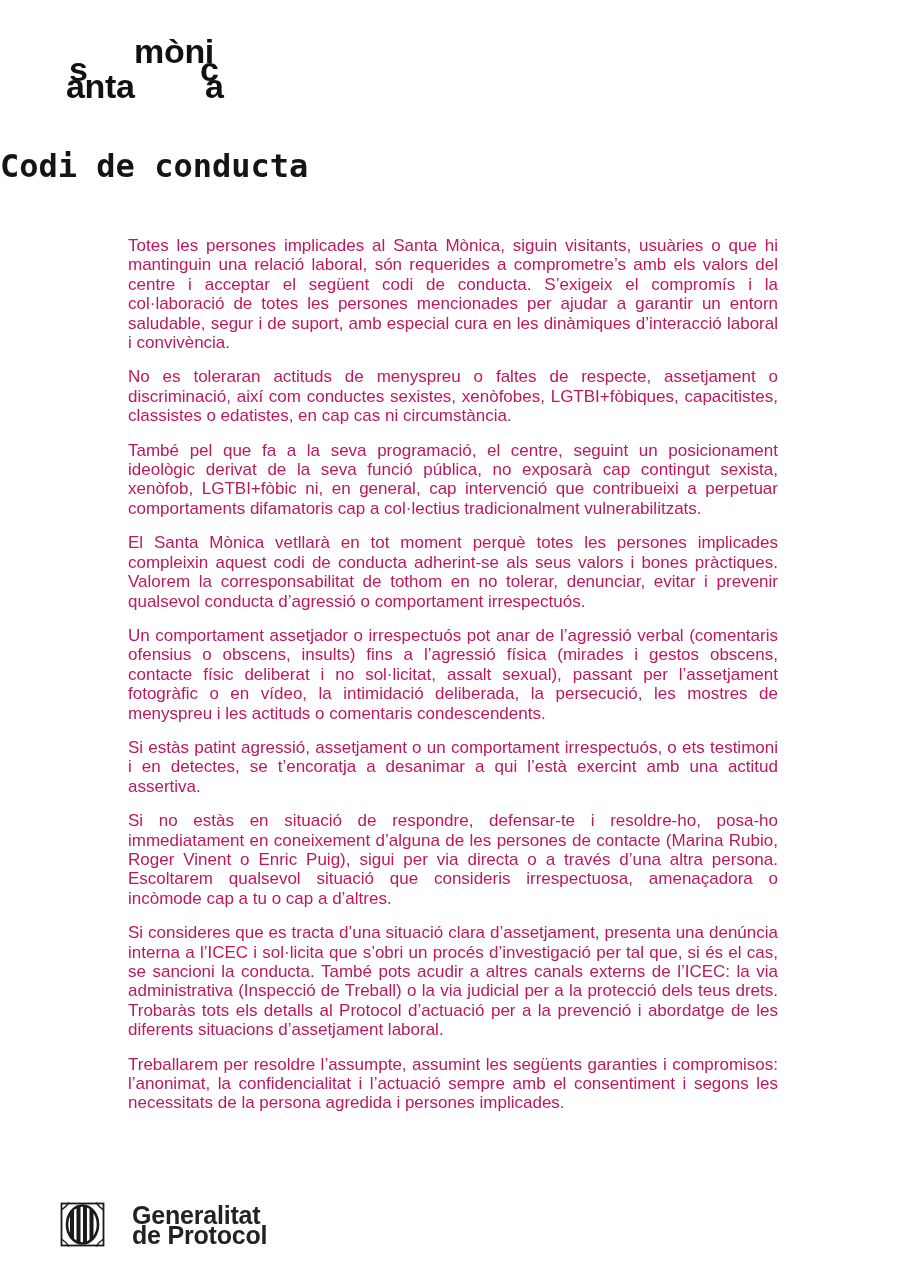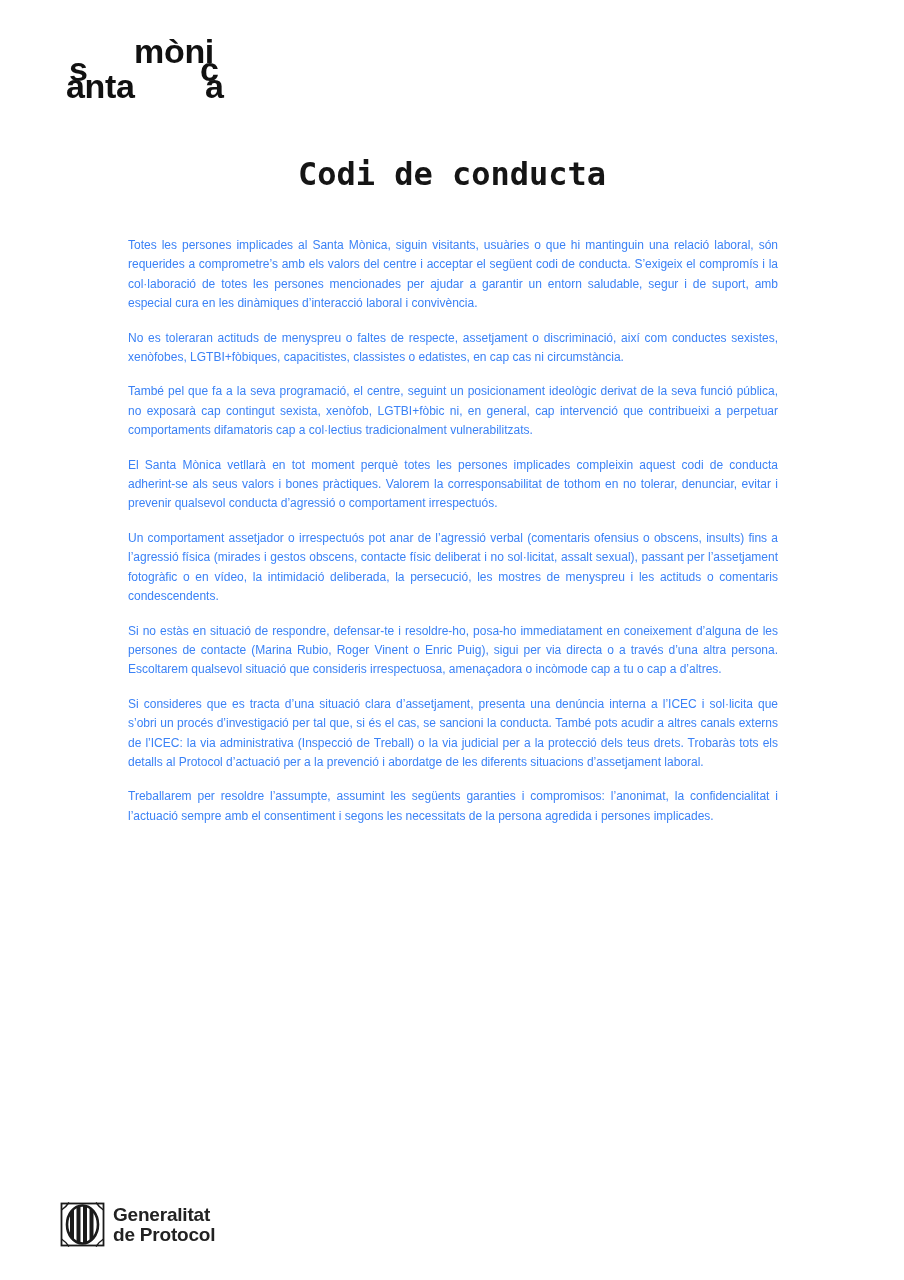--- a/index.html
+++ b/index.html
@@ -36,57 +36,56 @@
   .b-c    { left: 140px; top: 22px; }
   .b-anta { left: 6px;   top: 39px; }
   .b-a    { left: 145px; top: 39px; }
 
   
   .title {
     position: absolute;
     left: 0;
     right: 0;
     top: 147px;
-    margin: 8px;
-    text-align: center;
+    margin: 0;
     font-family: "DejaVu Sans Mono", monospace;
     font-weight: 700;
     font-size: 32px;
     line-height: 38px;
     letter-spacing: 0px;
     color: #151515;
   }
 
   
   .content {
     position: absolute;
     left: 128px;
     top: 236px;
     width: 650px;
-    font-size: 12px;
+    font-size: 17px;
     line-height: 19.4px;
     text-align: justify;
-    color: #3b82f6;
+    color: #be185d;
   }
   .para { margin: 0 0 15px 0; }
   .para:last-child { margin-bottom: 12px; }
 
   
   .footer {
     position: absolute;
     left: 60px;
     top: 1201px;
     display: flex;
     align-items: center;
   }
   .gen-shield { display: block; }
   .gen-text {
-    margin-left: 8px;
+    margin-left: 27px;
     font-weight: 700;
-    font-size: 19px;
+    font-size: 25px;
     line-height: 20px;
     letter-spacing: -0.2px;
     color: #222222;
   }
 </style>
 </head>
 <body>
 
 <div class="page">
 
@@ -99,20 +98,21 @@
   </div>
 
   <h1 class="title">Codi de conducta</h1>
 
   <div class="content">
     <p class="para">Totes les persones implicades al Santa Mònica, siguin visitants, usuàries o que hi mantinguin una relació laboral, són requerides a comprometre’s amb els valors del centre i acceptar el següent codi de conducta. S’exigeix el compromís i la col·laboració de totes les persones mencionades per ajudar a garantir un entorn saludable, segur i de suport, amb especial cura en les dinàmiques d’interacció laboral i convivència.</p>
     <p class="para">No es toleraran actituds de menyspreu o faltes de respecte, assetjament o discriminació, així com conductes sexistes, xenòfobes, LGTBI+fòbiques, capacitistes, classistes o edatistes, en cap cas ni circumstància.</p>
     <p class="para">També pel que fa a la seva programació, el centre, seguint un posicionament ideològic derivat de la seva funció pública, no exposarà cap contingut sexista, xenòfob, LGTBI+fòbic ni, en general, cap intervenció que contribueixi a perpetuar comportaments difamatoris cap a col·lectius tradicionalment vulnerabilitzats.</p>
     <p class="para">El Santa Mònica vetllarà en tot moment perquè totes les persones implicades compleixin aquest codi de conducta adherint-se als seus valors i bones pràctiques. Valorem la corresponsabilitat de tothom en no tolerar, denunciar, evitar i prevenir qualsevol conducta d’agressió o comportament irrespectuós.</p>
     <p class="para">Un comportament assetjador o irrespectuós pot anar de l’agressió verbal (comentaris ofensius o obscens, insults) fins a l’agressió física (mirades i gestos obscens, contacte físic deliberat i no sol·licitat, assalt sexual), passant per l’assetjament fotogràfic o en vídeo, la intimidació deliberada, la persecució, les mostres de menyspreu i les actituds o comentaris condescendents.</p>
+    <p class="para">Si estàs patint agressió, assetjament o un comportament irrespectuós, o ets testimoni i en detectes, se t’encoratja a desanimar a qui l’està exercint amb una actitud assertiva.</p>
     <p class="para">Si no estàs en situació de respondre, defensar-te i resoldre-ho, posa-ho immediatament en coneixement d’alguna de les persones de contacte (Marina Rubio, Roger Vinent o Enric Puig), sigui per via directa o a través d’una altra persona. Escoltarem qualsevol situació que consideris irrespectuosa, amenaçadora o incòmode cap a tu o cap a d’altres.</p>
     <p class="para">Si consideres que es tracta d’una situació clara d’assetjament, presenta una denúncia interna a l’ICEC i sol·licita que s’obri un procés d’investigació per tal que, si és el cas, se sancioni la conducta. També pots acudir a altres canals externs de l’ICEC: la via administrativa (Inspecció de Treball) o la via judicial per a la protecció dels teus drets. Trobaràs tots els detalls al Protocol d’actuació per a la prevenció i abordatge de les diferents situacions d’assetjament laboral.</p>
     <p class="para">Treballarem per resoldre l’assumpte, assumint les següents garanties i compromisos: l’anonimat, la confidencialitat i l’actuació sempre amb el consentiment i segons les necessitats de la persona agredida i persones implicades.</p>
   </div>
 
   <div class="footer">
     <svg class="gen-shield" width="45" height="47" viewBox="0 0 45 47" aria-hidden="true">
       <rect x="1.5" y="2.5" width="42" height="42" fill="none" stroke="#1a1a1a" stroke-width="1.8"></rect>
       <path d="M1.5 9 C4.5 7 7 4.5 9 1.5 M36 1.5 C38 4.5 40.5 7 43.5 9 M43.5 38 C40.5 40 38 42.5 36 45.5 M9 45.5 C7 42.5 4.5 40 1.5 38" stroke="#1a1a1a" stroke-width="1.4" fill="none"></path>
       <defs>

